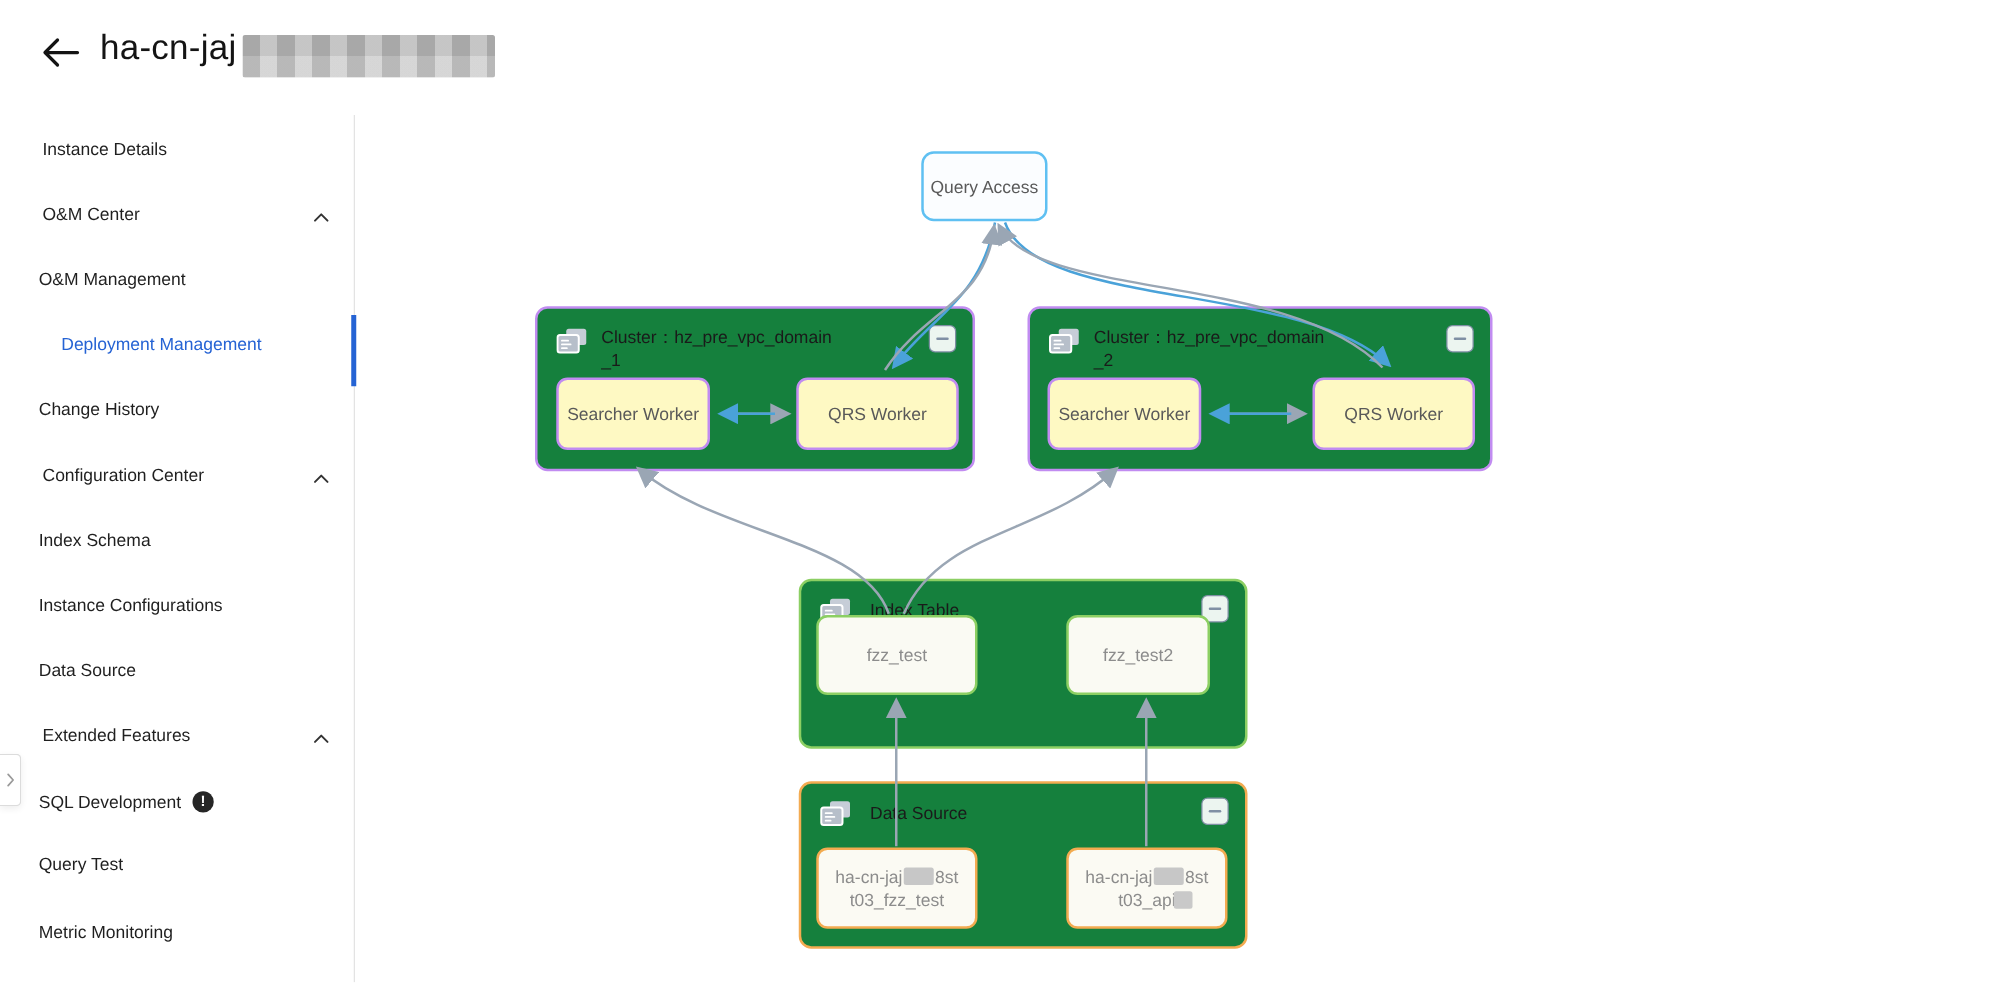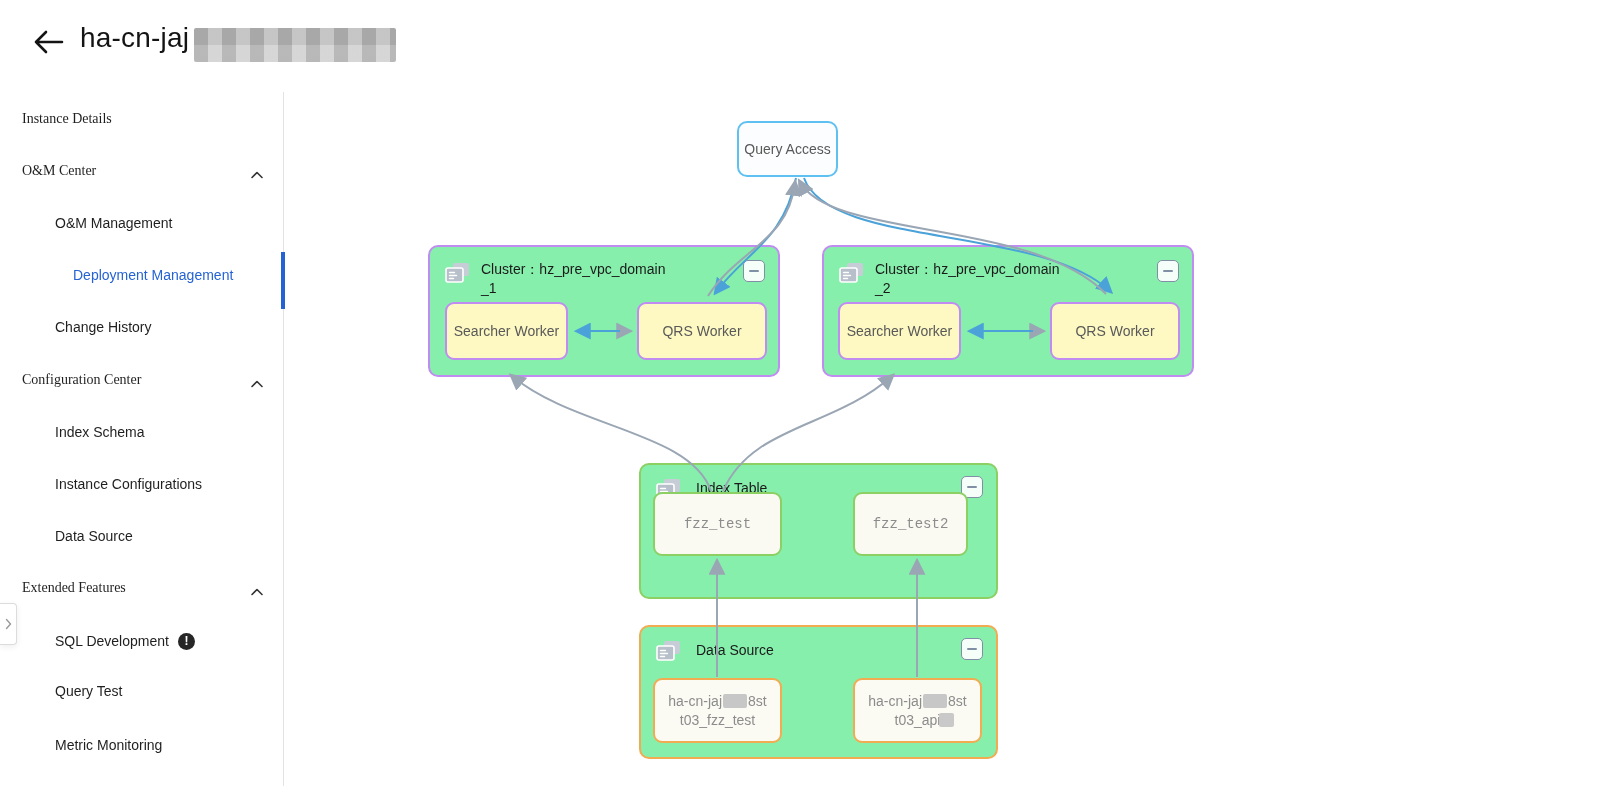--- a/index.html
+++ b/index.html
@@ -18,39 +18,39 @@
     background-color:#c9c9c9;
     background-image:repeating-linear-gradient(90deg,rgba(0,0,0,.12) 0 14px,rgba(255,255,255,.10) 14px 28px),
                      repeating-linear-gradient(0deg,rgba(255,255,255,.16) 0 17px,rgba(0,0,0,.05) 17px 34px);
     filter:blur(.4px);}
 
   
   .side-divider{position:absolute;left:283px;top:92px;width:1px;height:694px;background:#e3e3e3;}
   .active-bar{position:absolute;left:281px;top:252px;width:4px;height:57px;background:var(--accent-blue);}
   .nav-row{position:absolute;left:0;width:282px;height:32px;display:flex;align-items:center;cursor:pointer;background:#fff;}
   .nav-row .lbl{font-size:14px;color:#1f1f1f;white-space:nowrap;}
-  .nav-row.lvl1{padding-left:22px;font-family:Liberation Serif, serif;}
-  .nav-row.lvl2{padding-left:55px;}
+  .nav-row.lvl1{padding-left:34px;}
+  .nav-row.lvl2{padding-left:31px;}
   .nav-row.active .lbl{color:var(--accent-blue);font-weight:400;margin-left:18px;}
   .nav-row .chev{position:absolute;right:18px;top:11px;width:14px;height:10px;}
   .badge{display:inline-flex;align-items:center;justify-content:center;width:17px;height:17px;margin-left:9px;
     border-radius:50%;background:#262626;color:#fff;font-size:12px;font-weight:700;line-height:1;}
   .expander{position:absolute;left:0;top:603px;width:17px;height:42px;background:#fff;border:1px solid #dcdcdc;border-left:none;
     border-radius:0 4px 4px 0;box-shadow:0 2px 6px rgba(0,0,0,.07);display:flex;align-items:center;justify-content:center;cursor:pointer;padding:0;}
 
   
-  .dg-box{position:absolute;border-radius:10px;background:#86efac;}
+  .dg-box{position:absolute;border-radius:10px;background:#15803d;}
   .dg-box.qa{border:2px solid var(--qa-border);background:#fbfdff;display:flex;align-items:center;justify-content:center;}
   .dg-box.qa .node-lbl{color:#595959;}
   .dg-box.cluster{border:2px solid var(--purple);}
   .dg-box.itable{border:2px solid var(--green);}
   .dg-box.dsource{border:2px solid var(--orange);}
   .node{position:absolute;border-radius:9px;display:flex;flex-direction:column;align-items:center;justify-content:center;text-align:center;cursor:pointer;}
   .node.worker{border:2px solid var(--purple);background:#fef9c3;}
-  .node.idx{border:2px solid var(--green);background:#fafaf3;font-family:Liberation Mono, monospace;}
+  .node.idx{border:2px solid var(--green);background:#fafaf3;}
   .node.ds{border:2px solid var(--orange);background:#fbfaf3;}
   .node-lbl{font-size:14px;color:#595959;line-height:19px;}
   .node.idx .node-lbl,.node.ds .node-lbl{color:#8c8c8c;}
   .box-head{position:absolute;left:15px;top:13px;right:13px;display:flex;align-items:flex-start;}
   .stack-icon{flex:0 0 auto;width:26px;height:24px;margin-top:2px;}
   .box-title{margin-left:10px;font-size:14px;color:#1a1a1a;line-height:19px;max-width:214px;}
   .collapse-btn{margin-left:auto;flex:0 0 auto;width:22px;height:22px;border:1.3px solid #7f8fa4;border-radius:5px;
     background:rgba(255,255,255,.92);display:flex;align-items:center;justify-content:center;cursor:pointer;padding:0;}
   .minus-line{width:10px;height:2px;background:#7f8fa4;border-radius:1px;}
   .redact-sm{display:inline-block;width:24px;height:14px;background:#c7c7c7;border-radius:2px;vertical-align:-2px;margin:0 1px;filter:blur(.5px);}

